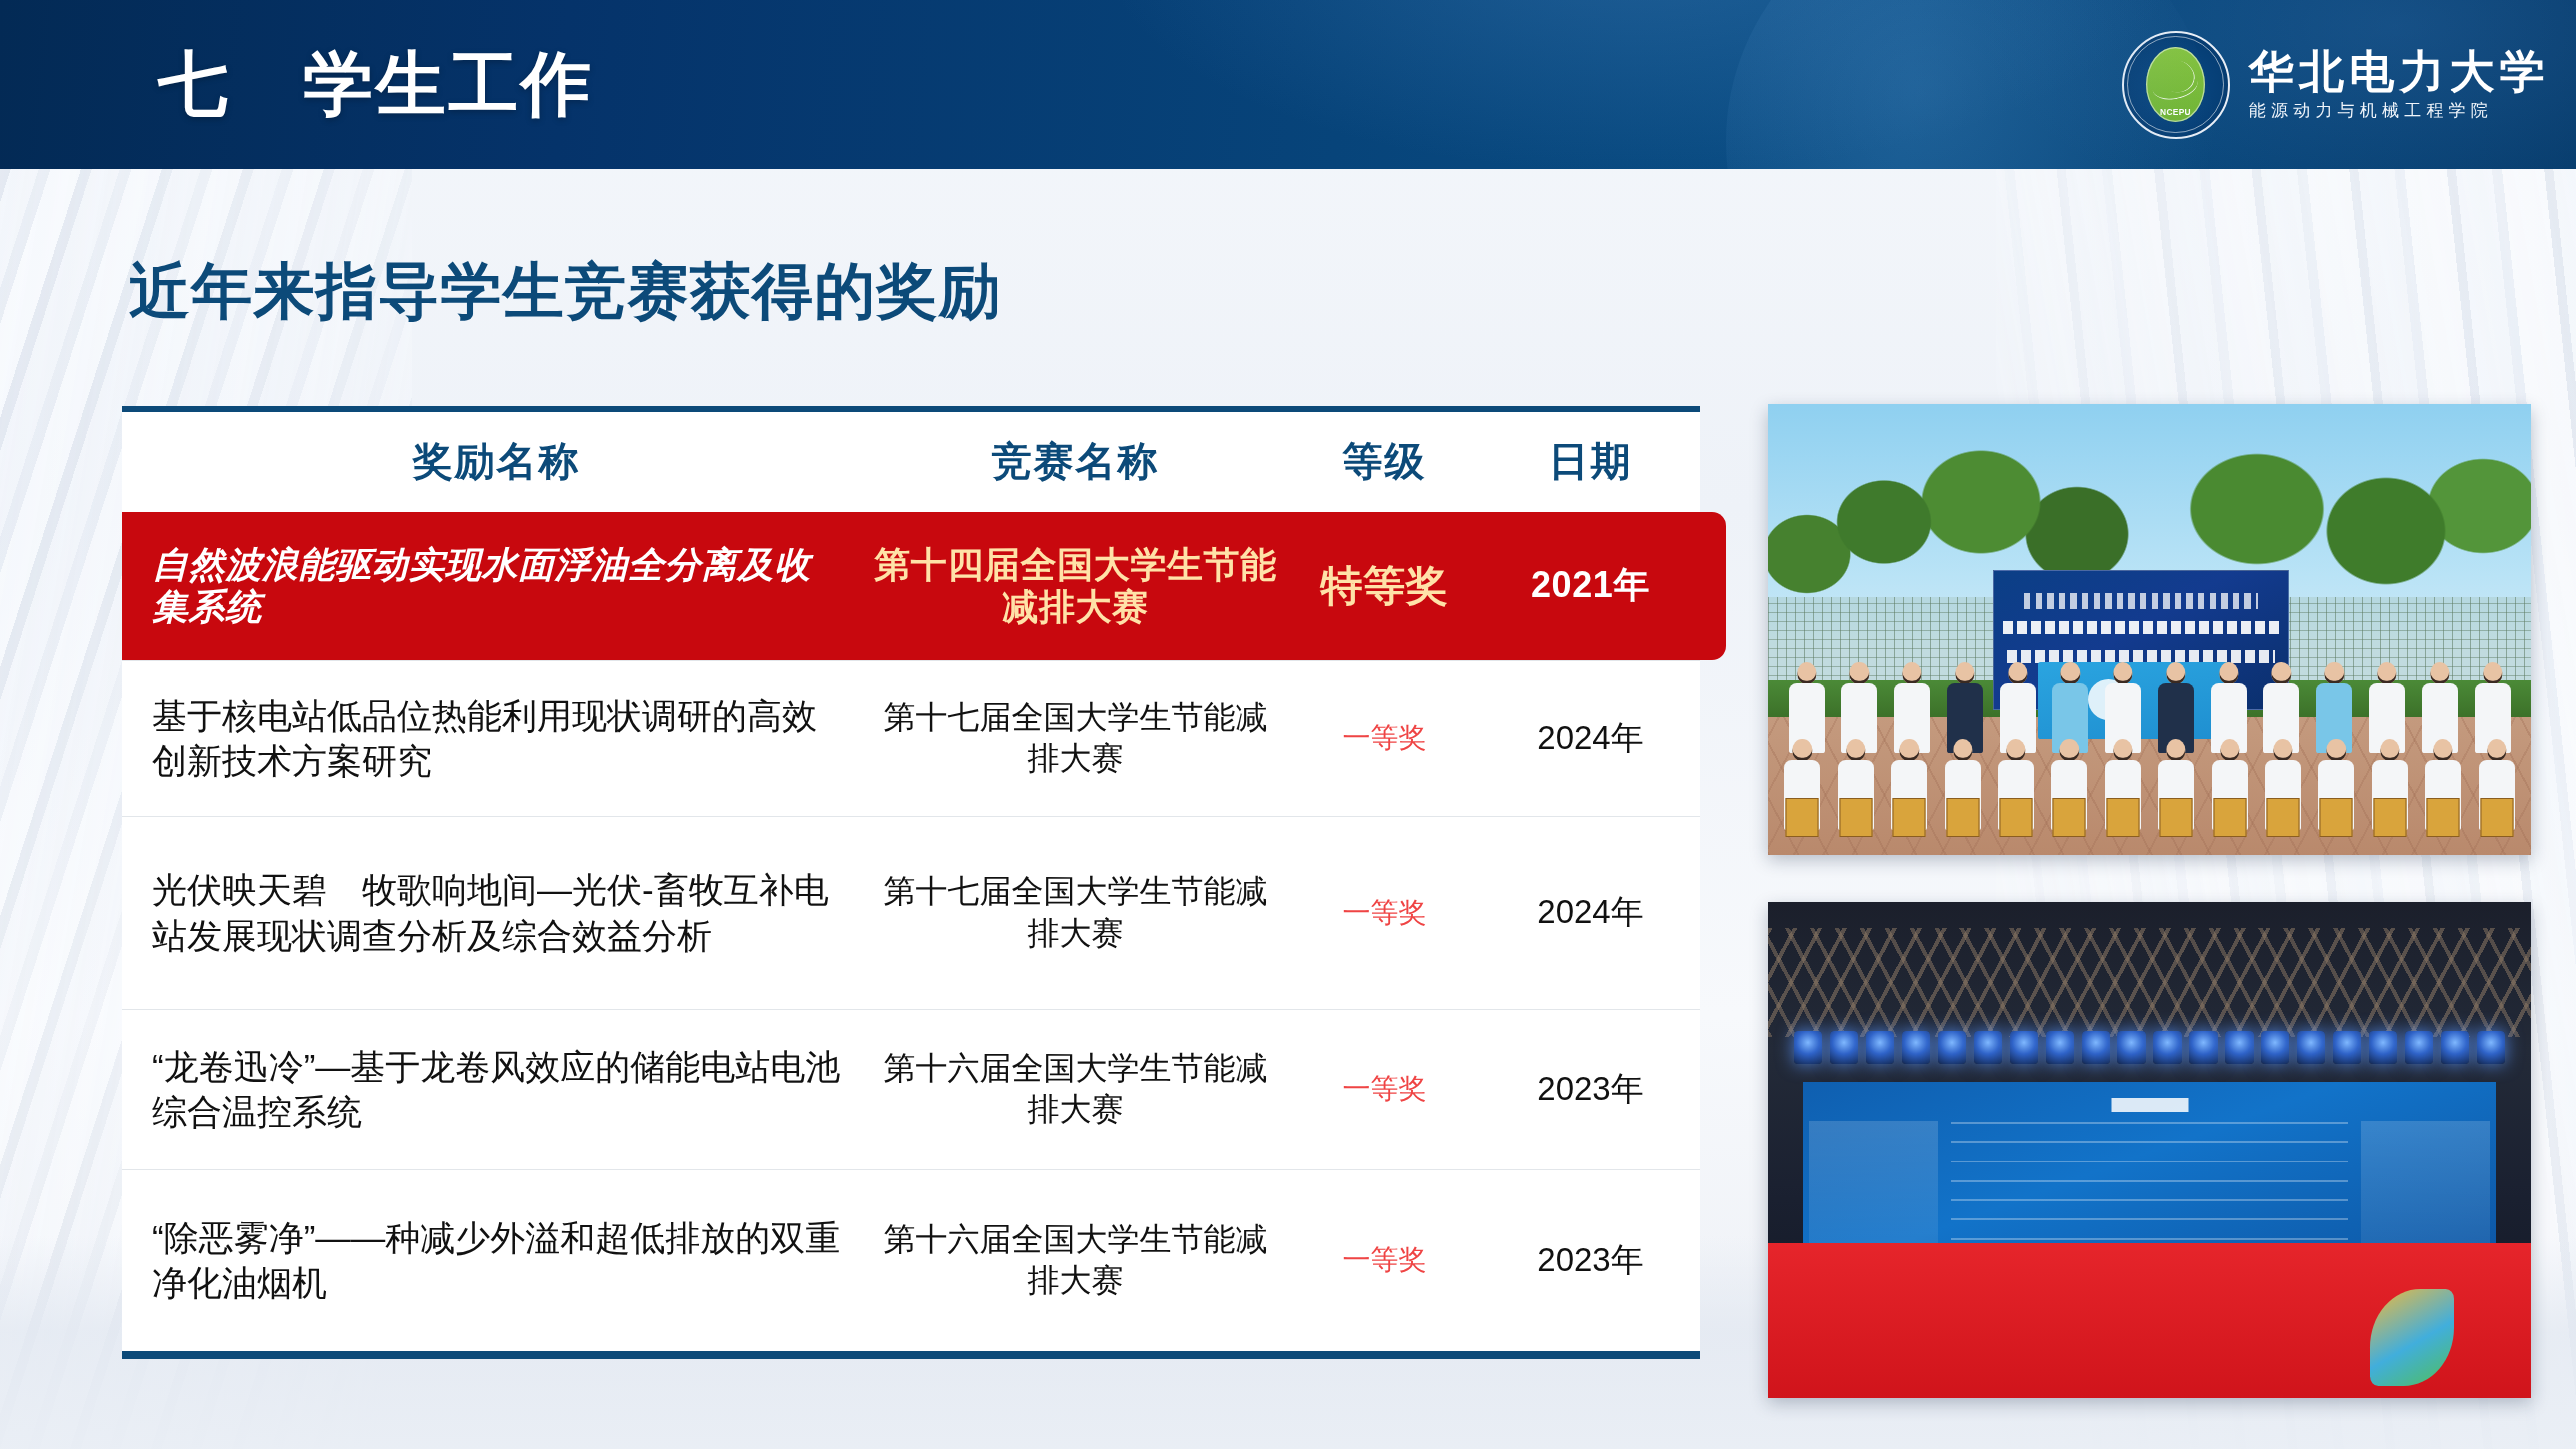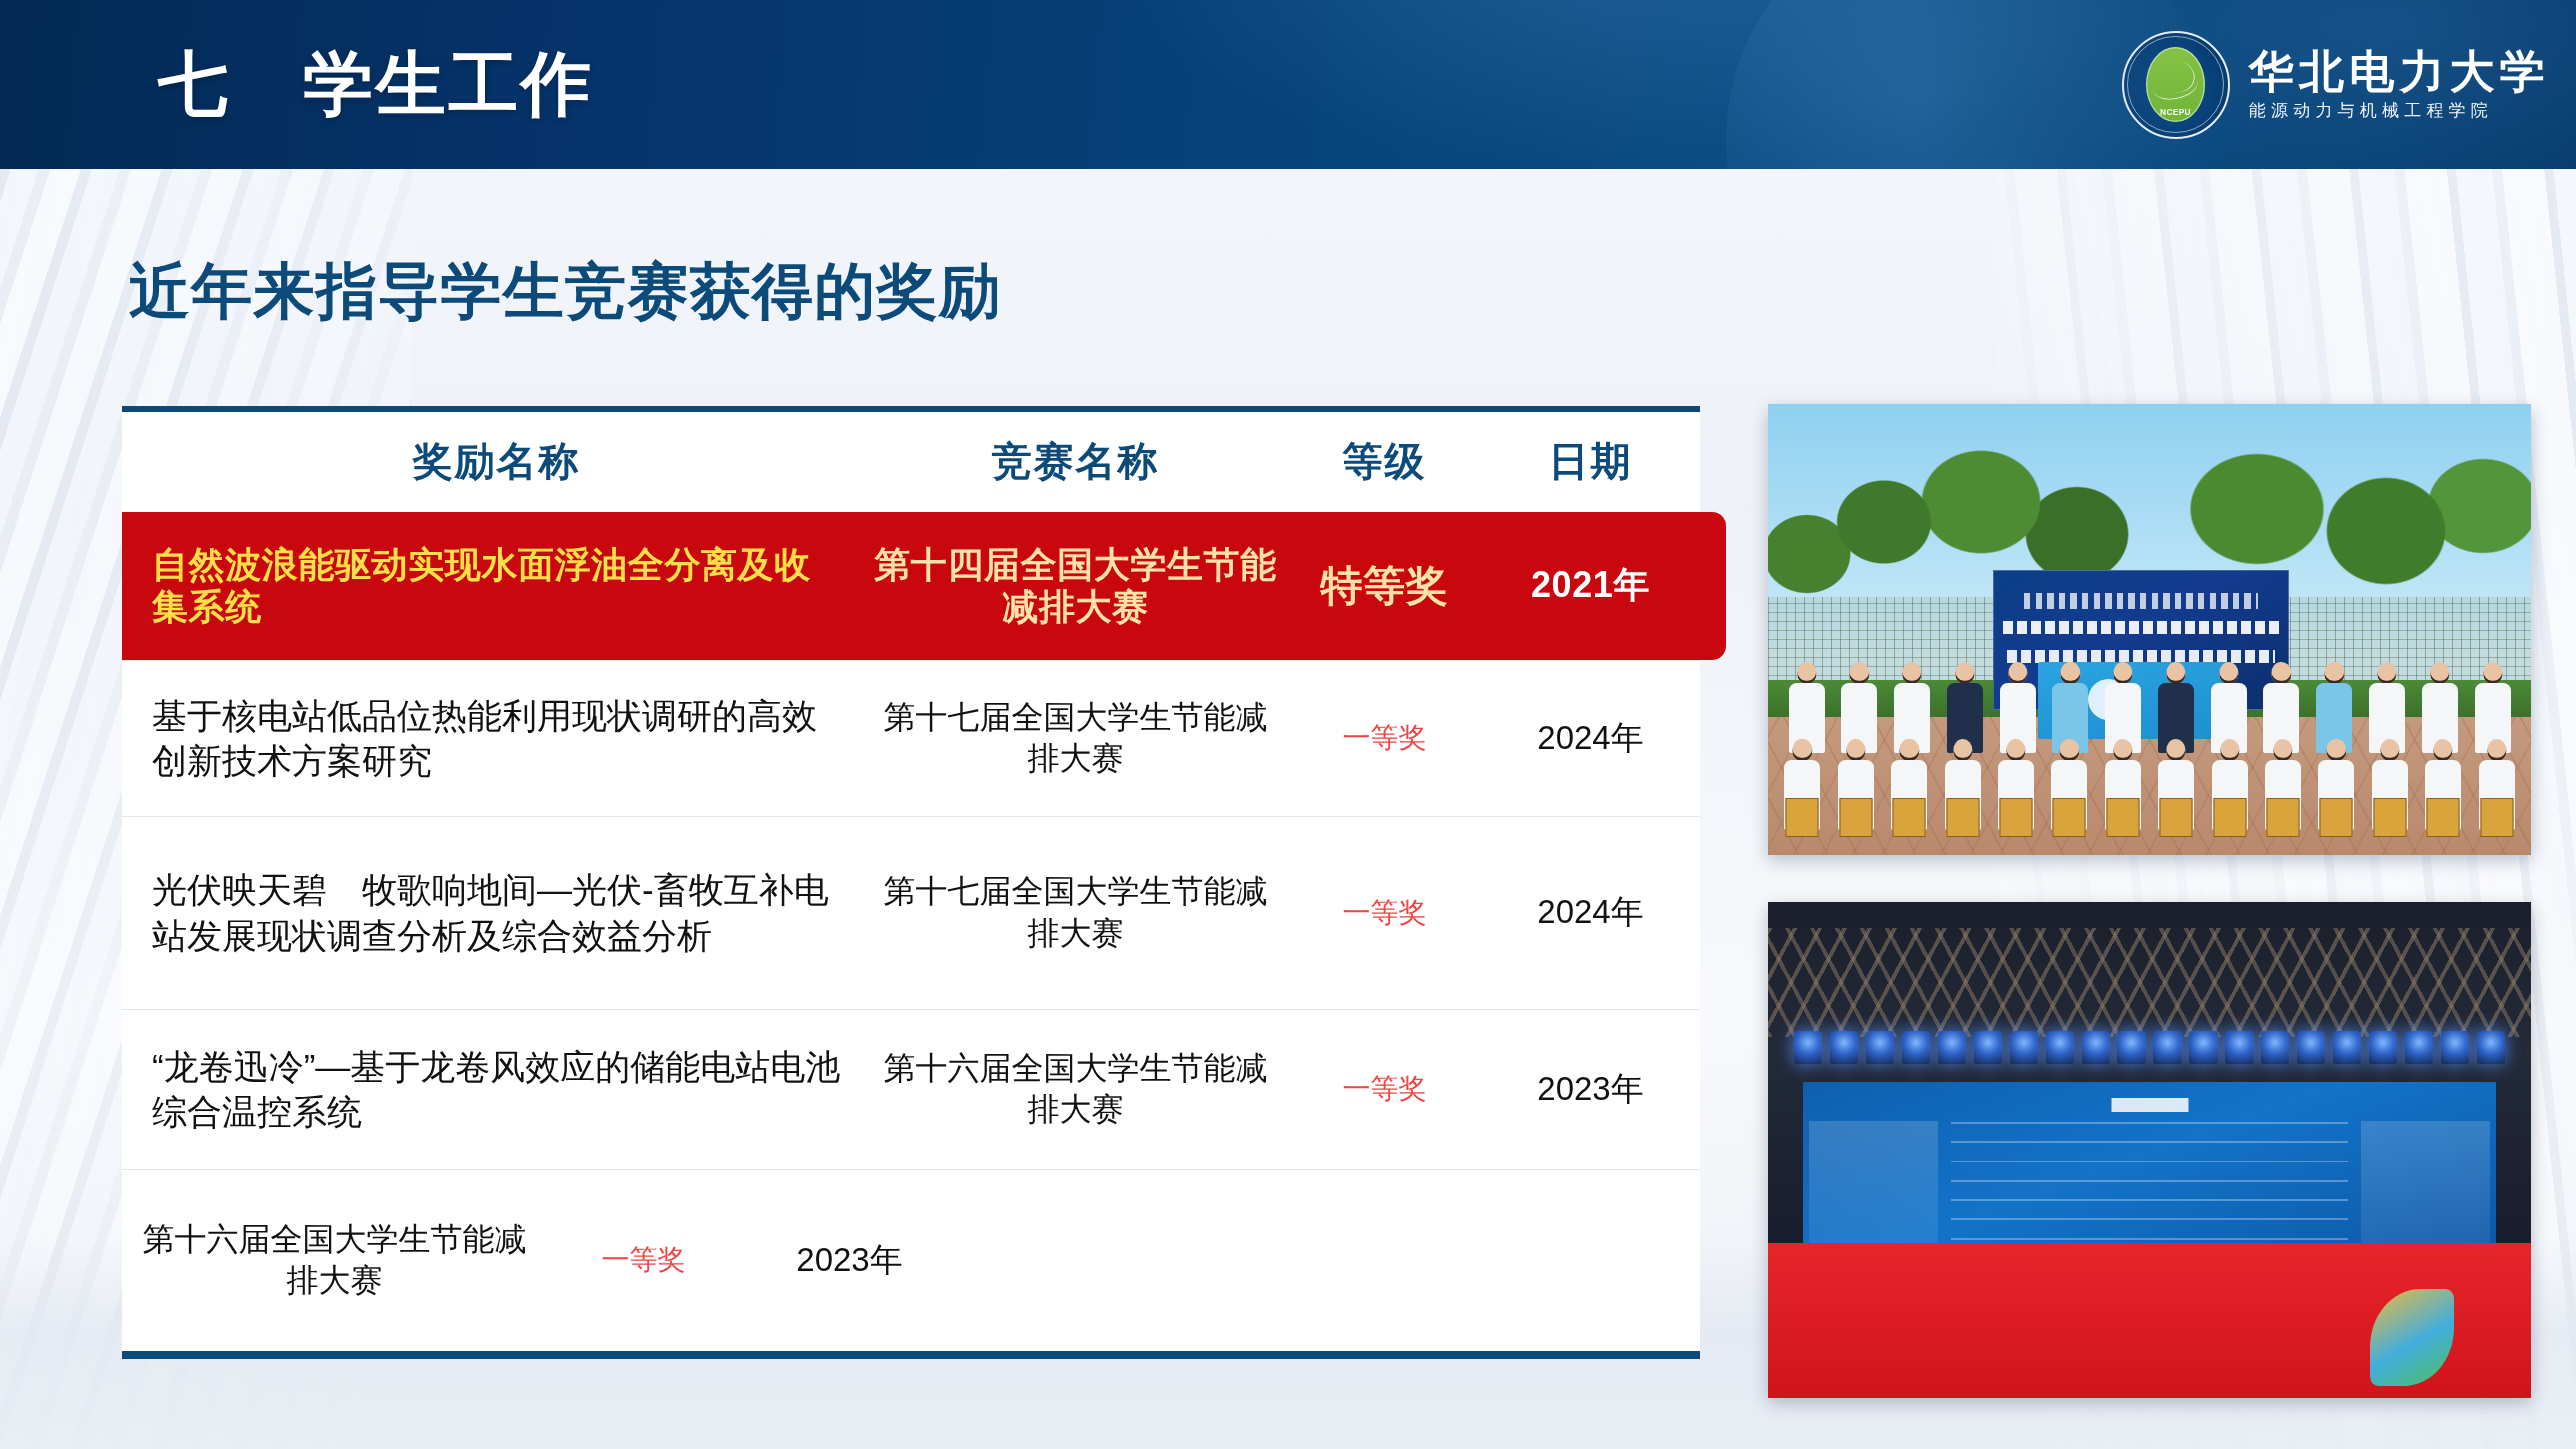--- a/index.html
+++ b/index.html
@@ -148,22 +148,22 @@
   #row-highlight {
     position: relative;
     height: 148px;
     background: #c8080e;
     border-radius: 0 14px 14px 0;
     width: 1604px;
     margin-left: 0;
     border-top: none !important;
   }
   #row-highlight .c-name {
-    color:#fde047; font-size: 36px; font-weight:700; line-height: 1.16;
-    letter-spacing: 0.6px; text-align: left;
+    color:#ffffff; font-size: 36px; font-weight:700; line-height: 1.16;
+    letter-spacing: 0.6px; text-align: left; font-style: italic;
   }
   #row-highlight .c-comp {
     color:#ffe2a8; font-size: 36px; font-weight:700; line-height: 1.16; letter-spacing:0.6px;
   }
   #row-highlight .c-level {
     color:#ffe2a8; font-size: 42px; font-weight:700; letter-spacing:0.6px;
   }
   #row-highlight .c-date {
     color:#ffffff; font-size: 36px; font-weight:700; letter-spacing:0.6px;
   }
@@ -344,20 +344,21 @@
     </div>
 
     <div class="trow data h4">
       <div class="c-name">“龙卷迅冷”—基于龙卷风效应的储能电站电池综合温控系统</div>
       <div class="c-comp">第十六届全国大学生节能减排大赛</div>
       <div class="c-level">一等奖</div>
       <div class="c-date">2023年</div>
     </div>
 
     <div class="trow data h5">
+      <div class="c-name">“除恶雾净”——种减少外溢和超低排放的双重净化油烟机</div>
       <div class="c-comp">第十六届全国大学生节能减排大赛</div>
       <div class="c-level">一等奖</div>
       <div class="c-date">2023年</div>
     </div>
 
   </div>
 
   <div id="table-rule-bottom"></div>
 </div>
 

